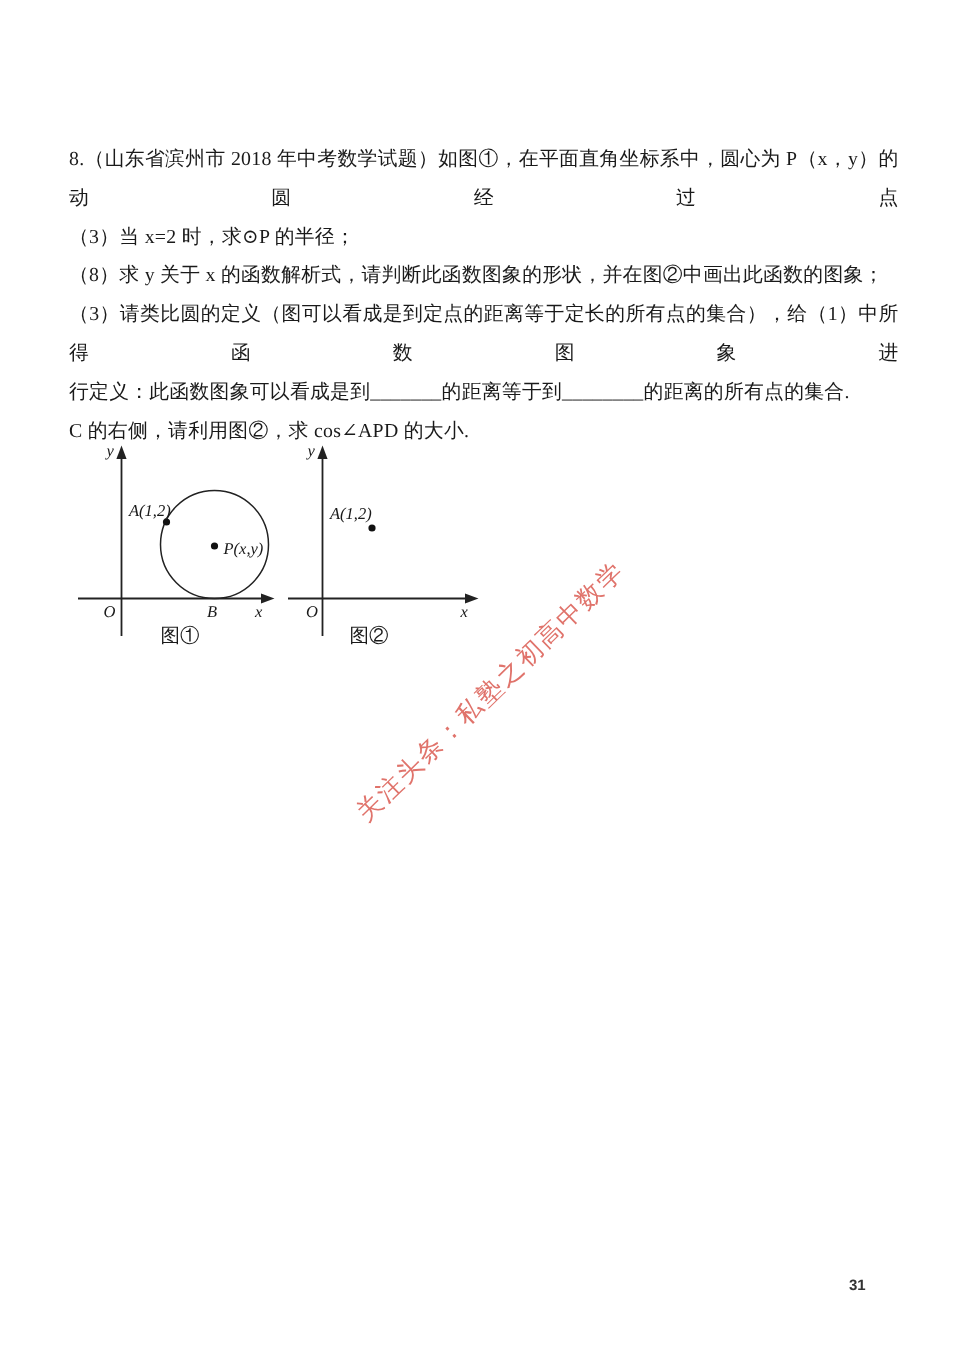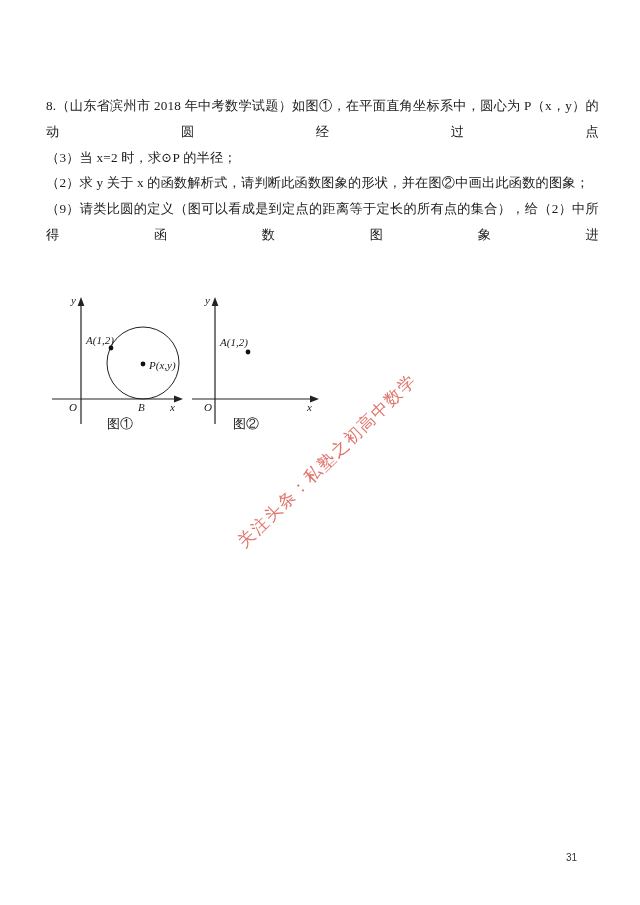--- a/index.html
+++ b/index.html
@@ -45,35 +45,37 @@
     font-size: 17px;
     letter-spacing: 1.5px;
     white-space: nowrap;
     font-family: "Liberation Serif", "DejaVu Serif", serif;
   }
   .page-number {
     position: absolute;
     left: 566px;
     top: 835px;
     font-size: 10px;
-    font-weight: 400;
+    font-weight: 700;
     color: #333333;
     font-family: "Liberation Sans", "DejaVu Sans", sans-serif;
   }
 </style>
 </head>
 <body>
 
 <div class="page">
 
   <div class="text-block">
     <div class="line justify">8.（山东省滨州市 2018 年中考数学试题）如图①，在平面直角坐标系中，圆心为 P（x，y）的动圆经过点</div>
     <div class="line">（3）当 x=2 时，求⊙P 的半径；</div>
-    <div class="line">（2）求 y 关于 x 的函数解析式，请判断此函数图象的形状，并在图②中画出此函数的图象；</div>
-    <div class="line justify">（9）请类比圆的定义（图可以看成是到定点的距离等于定长的所有点的集合），给（2）中所得函数图象进</div>
+    <div class="line">（8）求 y 关于 x 的函数解析式，请判断此函数图象的形状，并在图②中画出此函数的图象；</div>
+    <div class="line justify">（3）请类比圆的定义（图可以看成是到定点的距离等于定长的所有点的集合），给（1）中所得函数图象进</div>
+    <div class="line">行定义：此函数图象可以看成是到_______的距离等于到________的距离的所有点的集合.</div>
+    <div class="line">C 的右侧，请利用图②，求 cos∠APD 的大小.</div>
   </div>
 
   <svg style="position:absolute; left:50px; top:273px;" width="145" height="145" viewBox="0 0 145 145">
 
     <line x1="31" y1="15" x2="31" y2="134" stroke="#222" stroke-width="1.2"></line>
     <polygon points="31,7 27.6,16 34.4,16" fill="#222"></polygon>
 
     <line x1="2" y1="109" x2="125" y2="109" stroke="#222" stroke-width="1.2"></line>
     <polygon points="133,109 124,105.6 124,112.4" fill="#222"></polygon>
 

